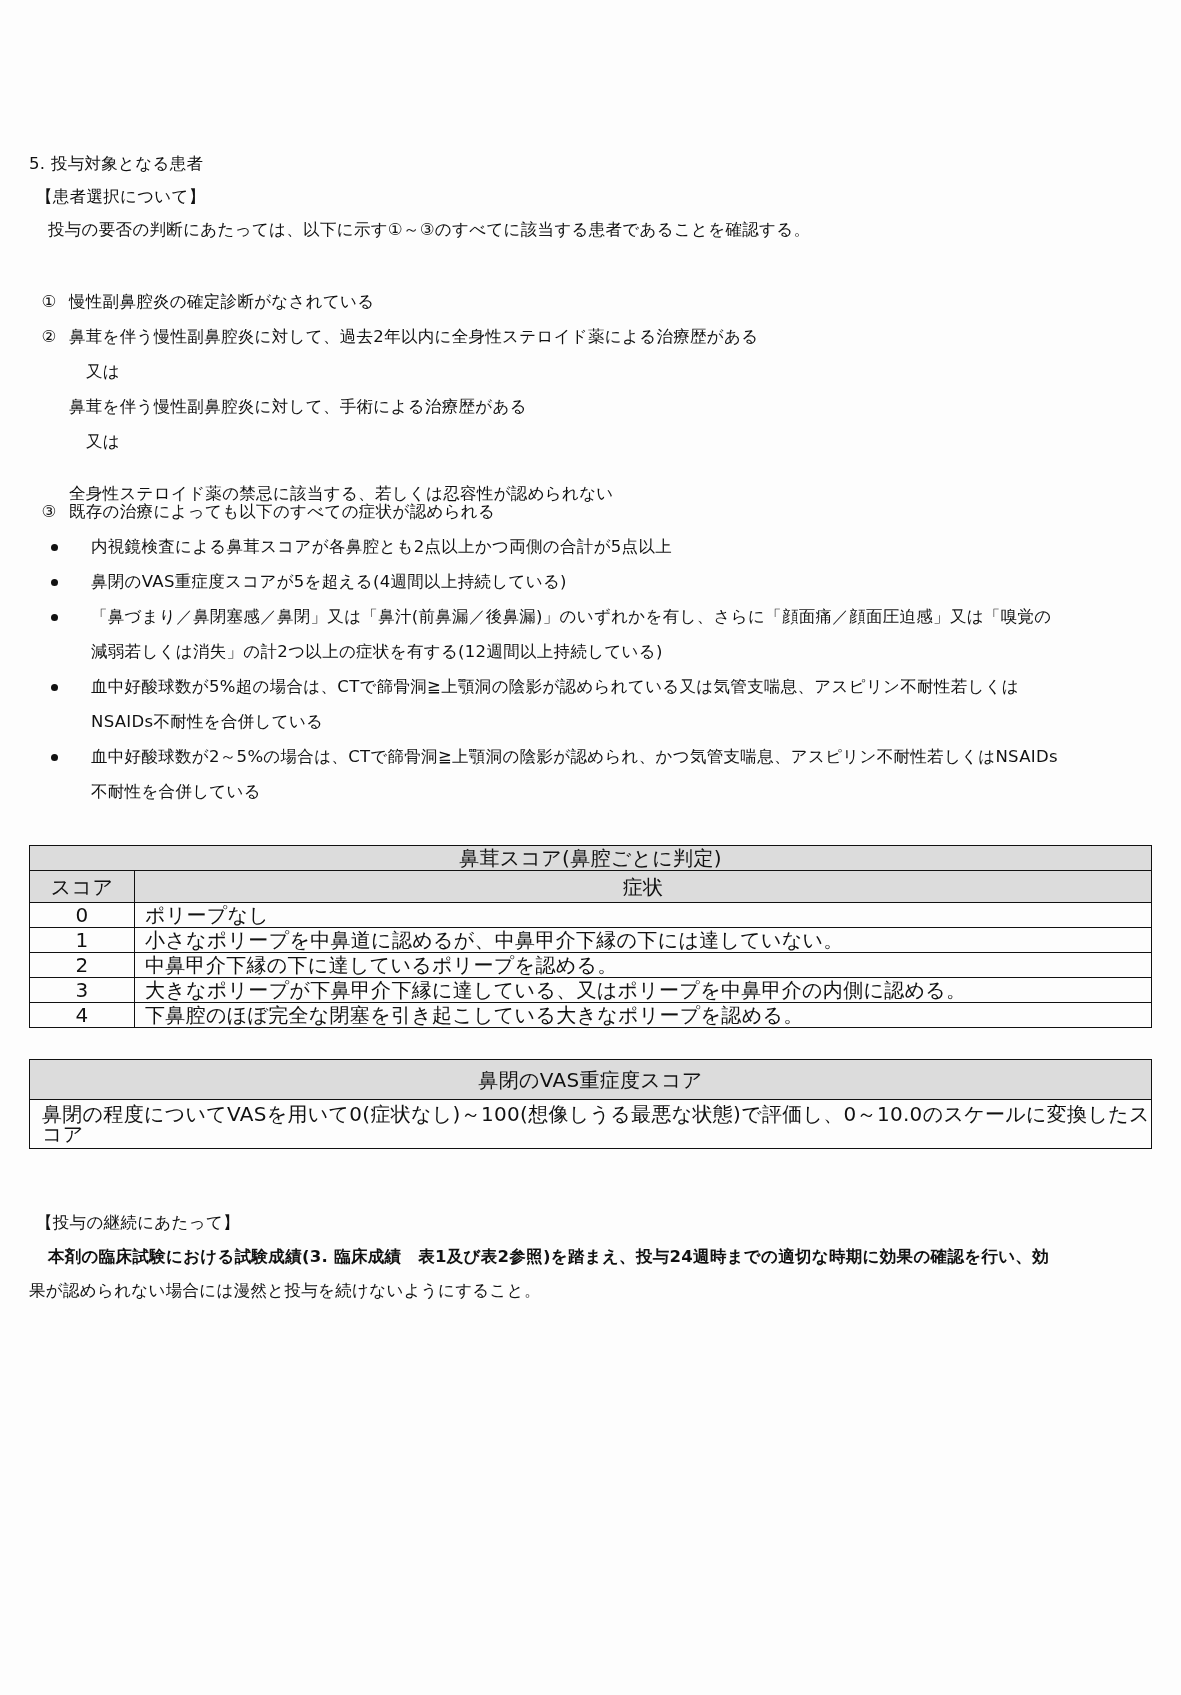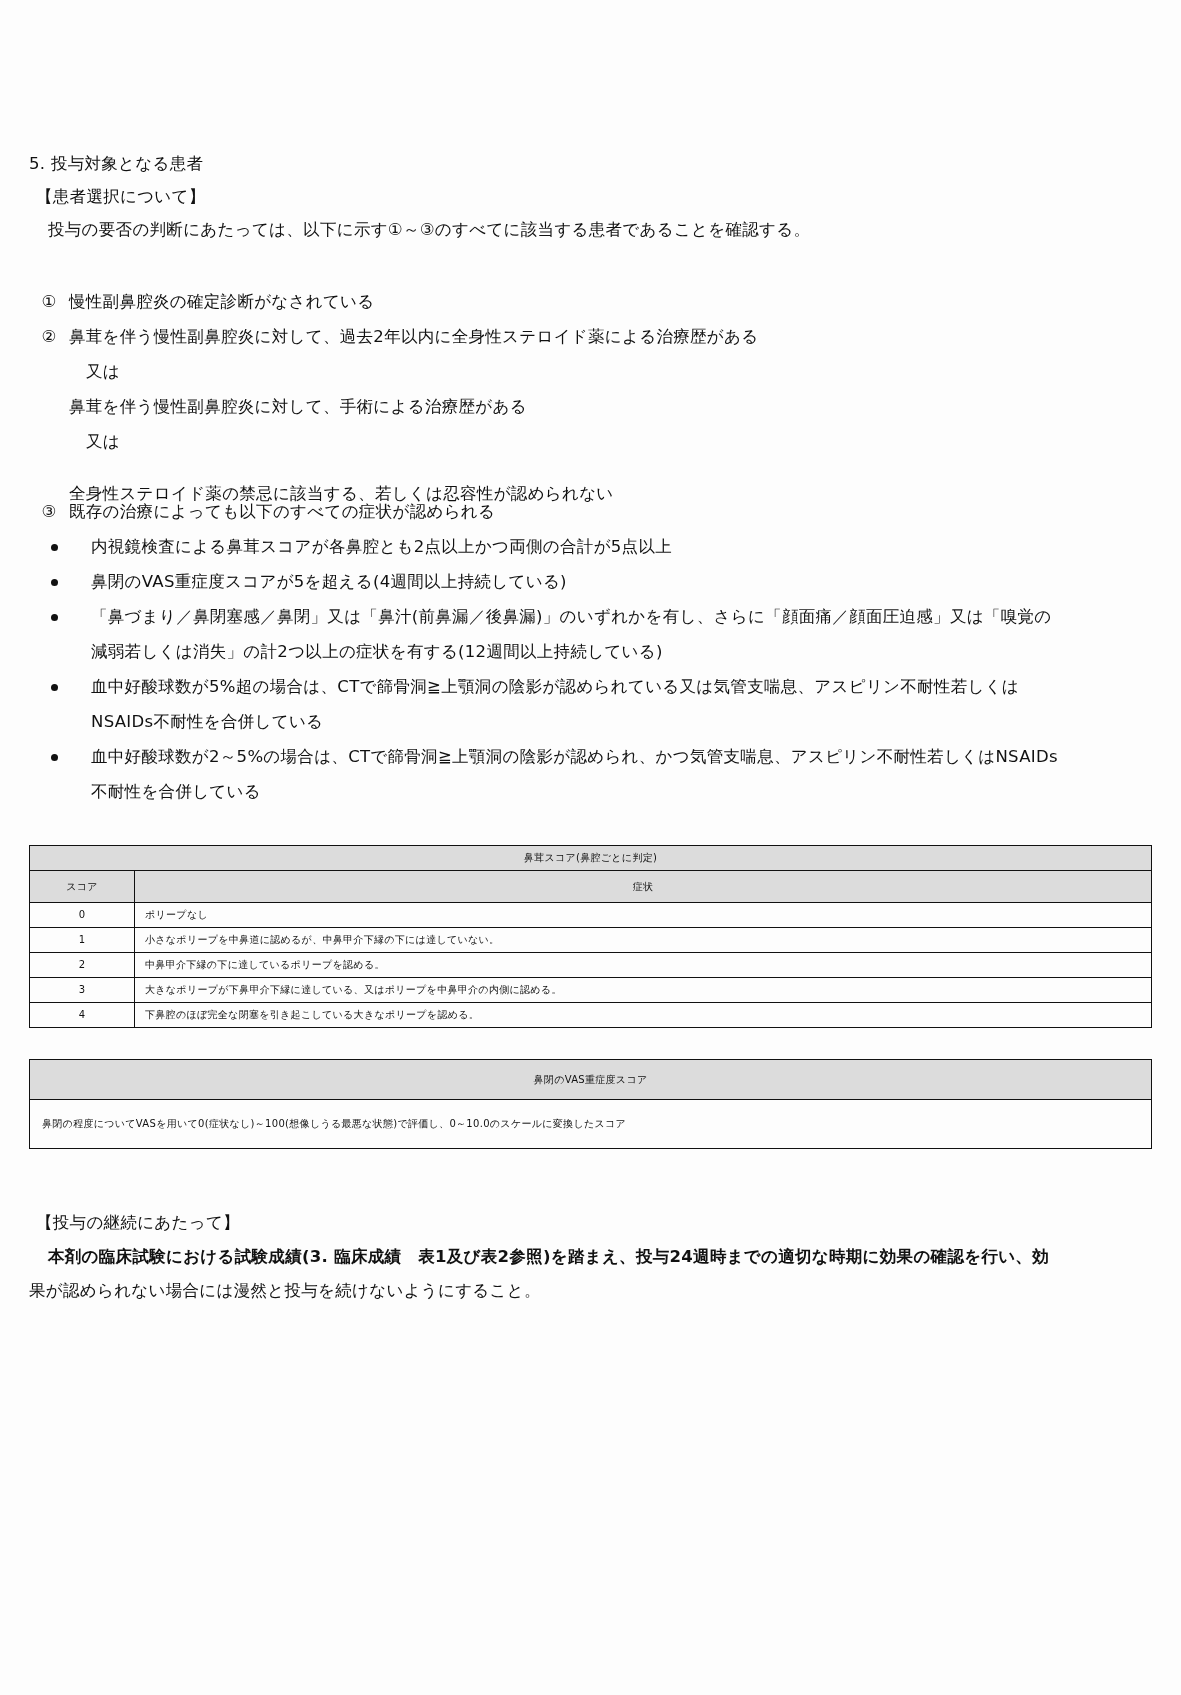--- a/index.html
+++ b/index.html
@@ -22,21 +22,21 @@
     .num { display: inline-block; width: 40px; }
     .bullet {
       position: absolute;
       width: 7px; height: 7px;
       border-radius: 50%;
       background: #111;
     }
     table.t {
       position: absolute;
       border-collapse: collapse;
-      font-size: 10px;
+      font-size: 20px;
       letter-spacing: 0.3px;
     }
     table.t td, table.t th {
       border: 1.5px solid #111;
       padding: 0;
       font-weight: normal;
     }
     .hdr { background: #dcdcdc; }
     .center { text-align: center; }
     .left { text-align: left; padding-left: 10px !important; }

